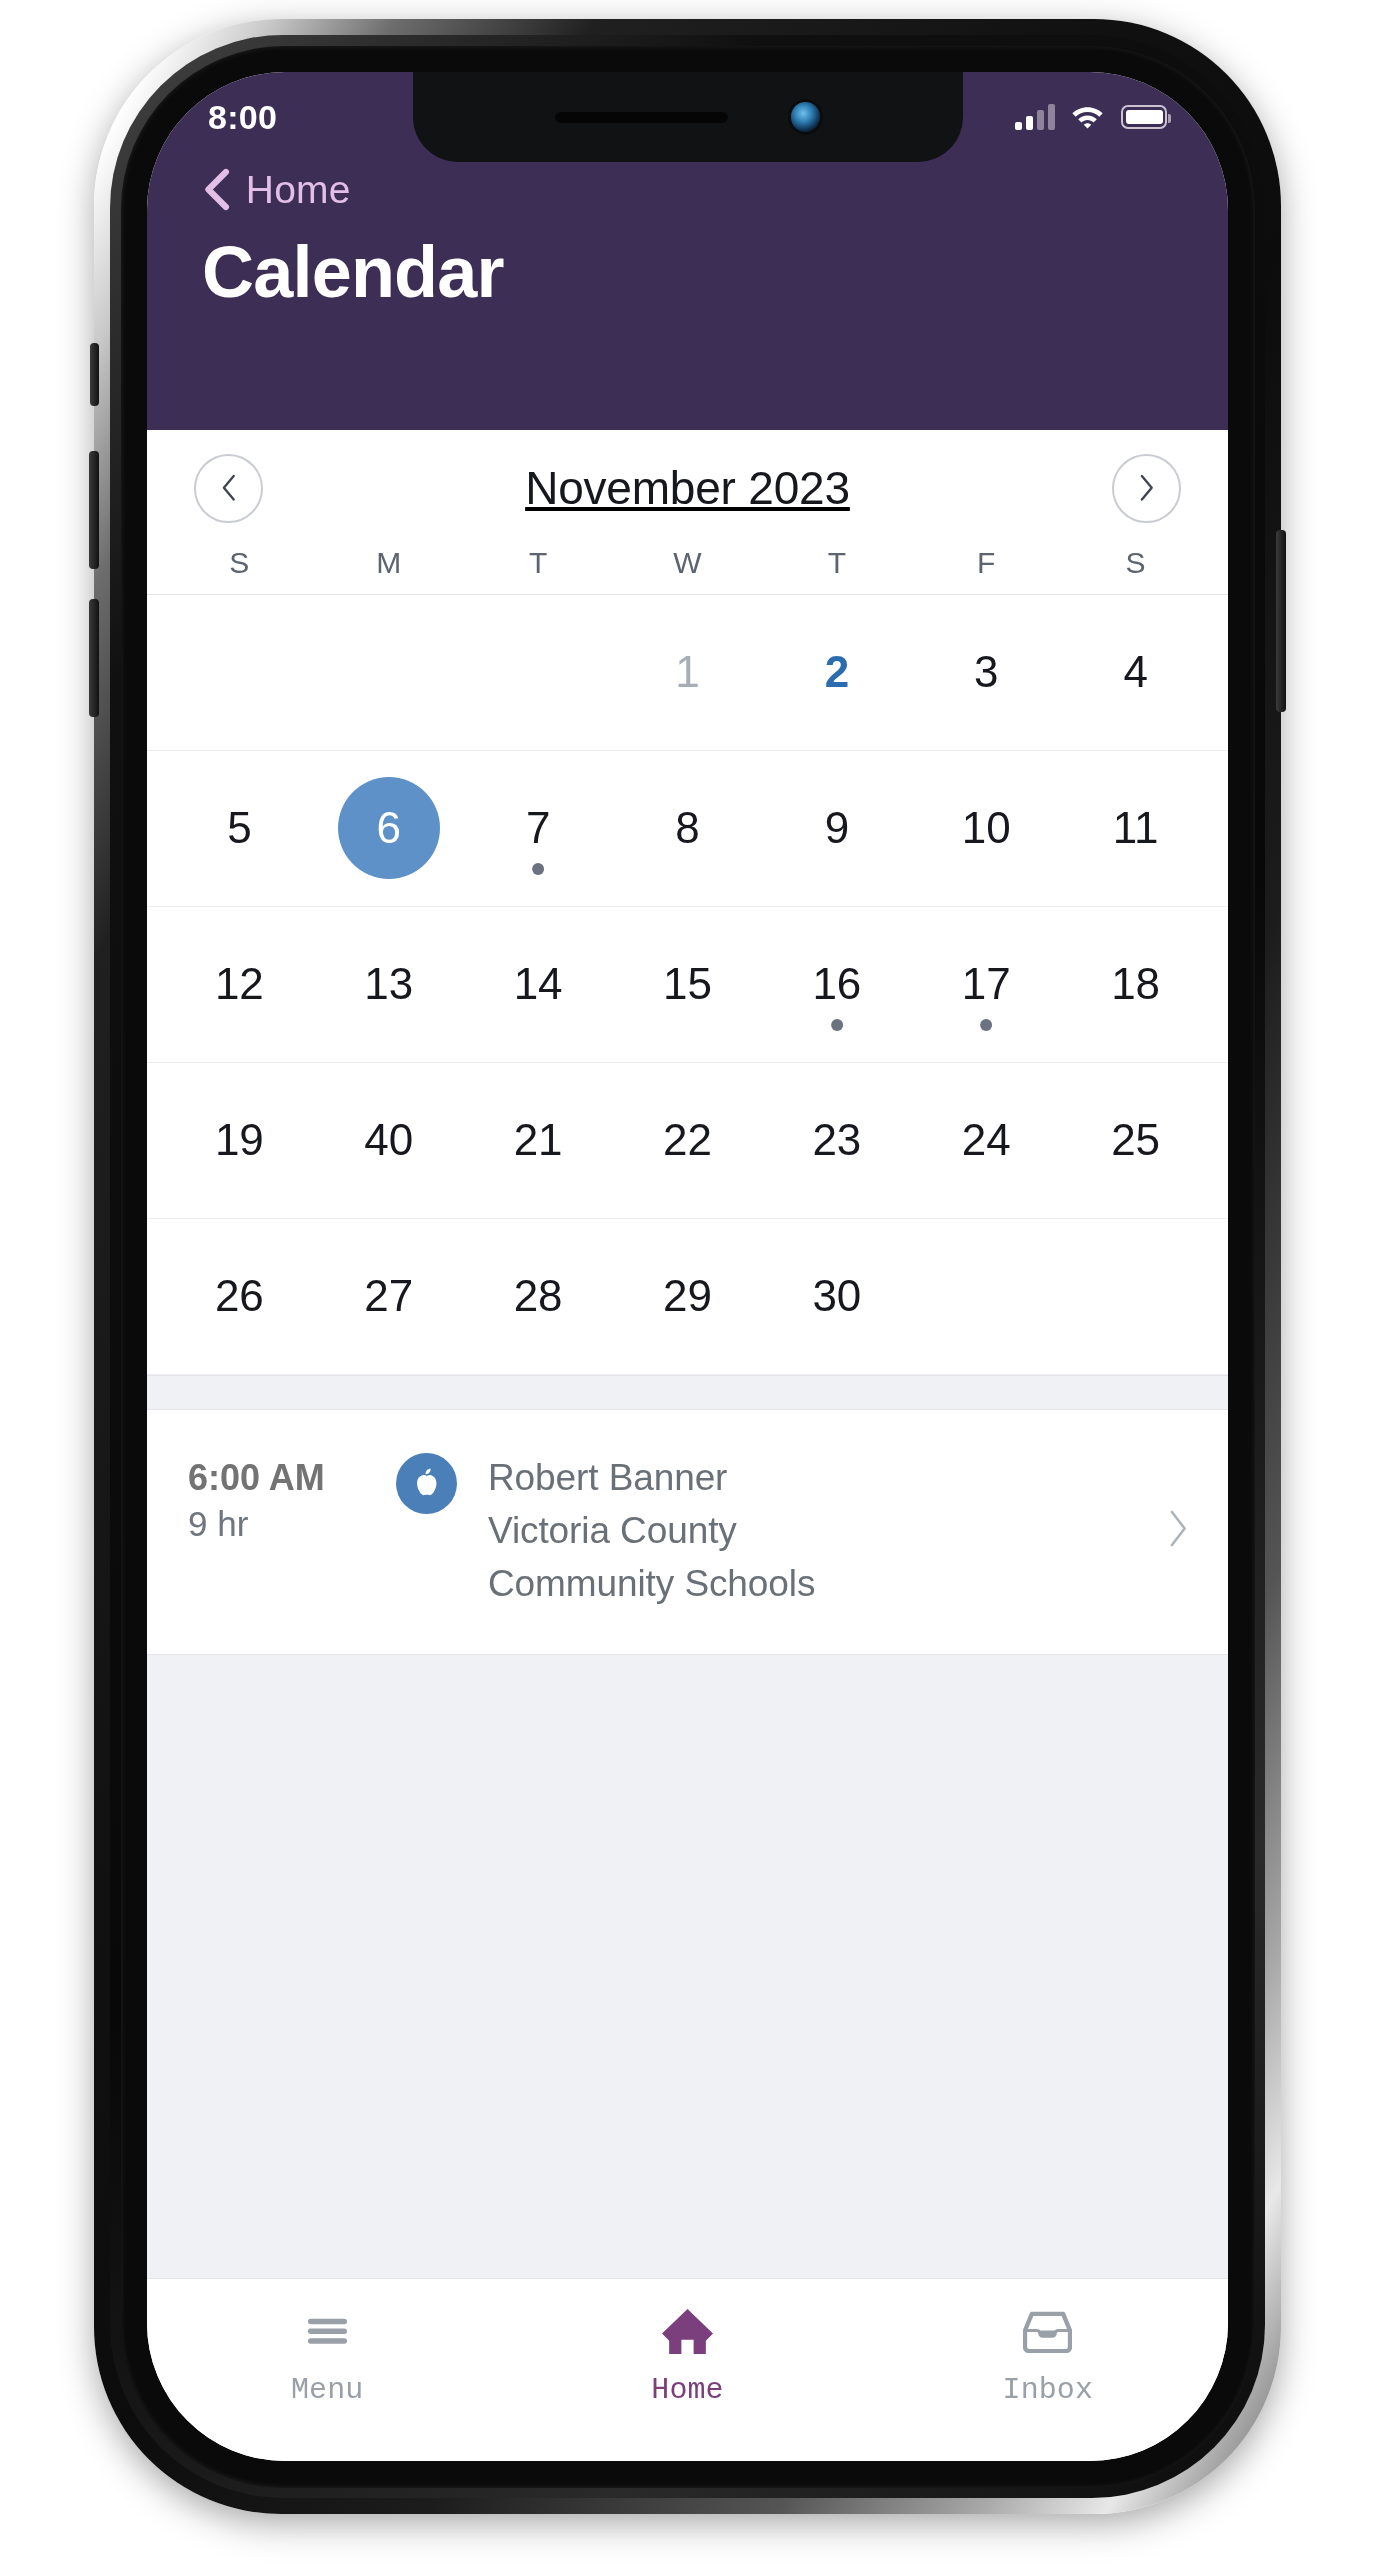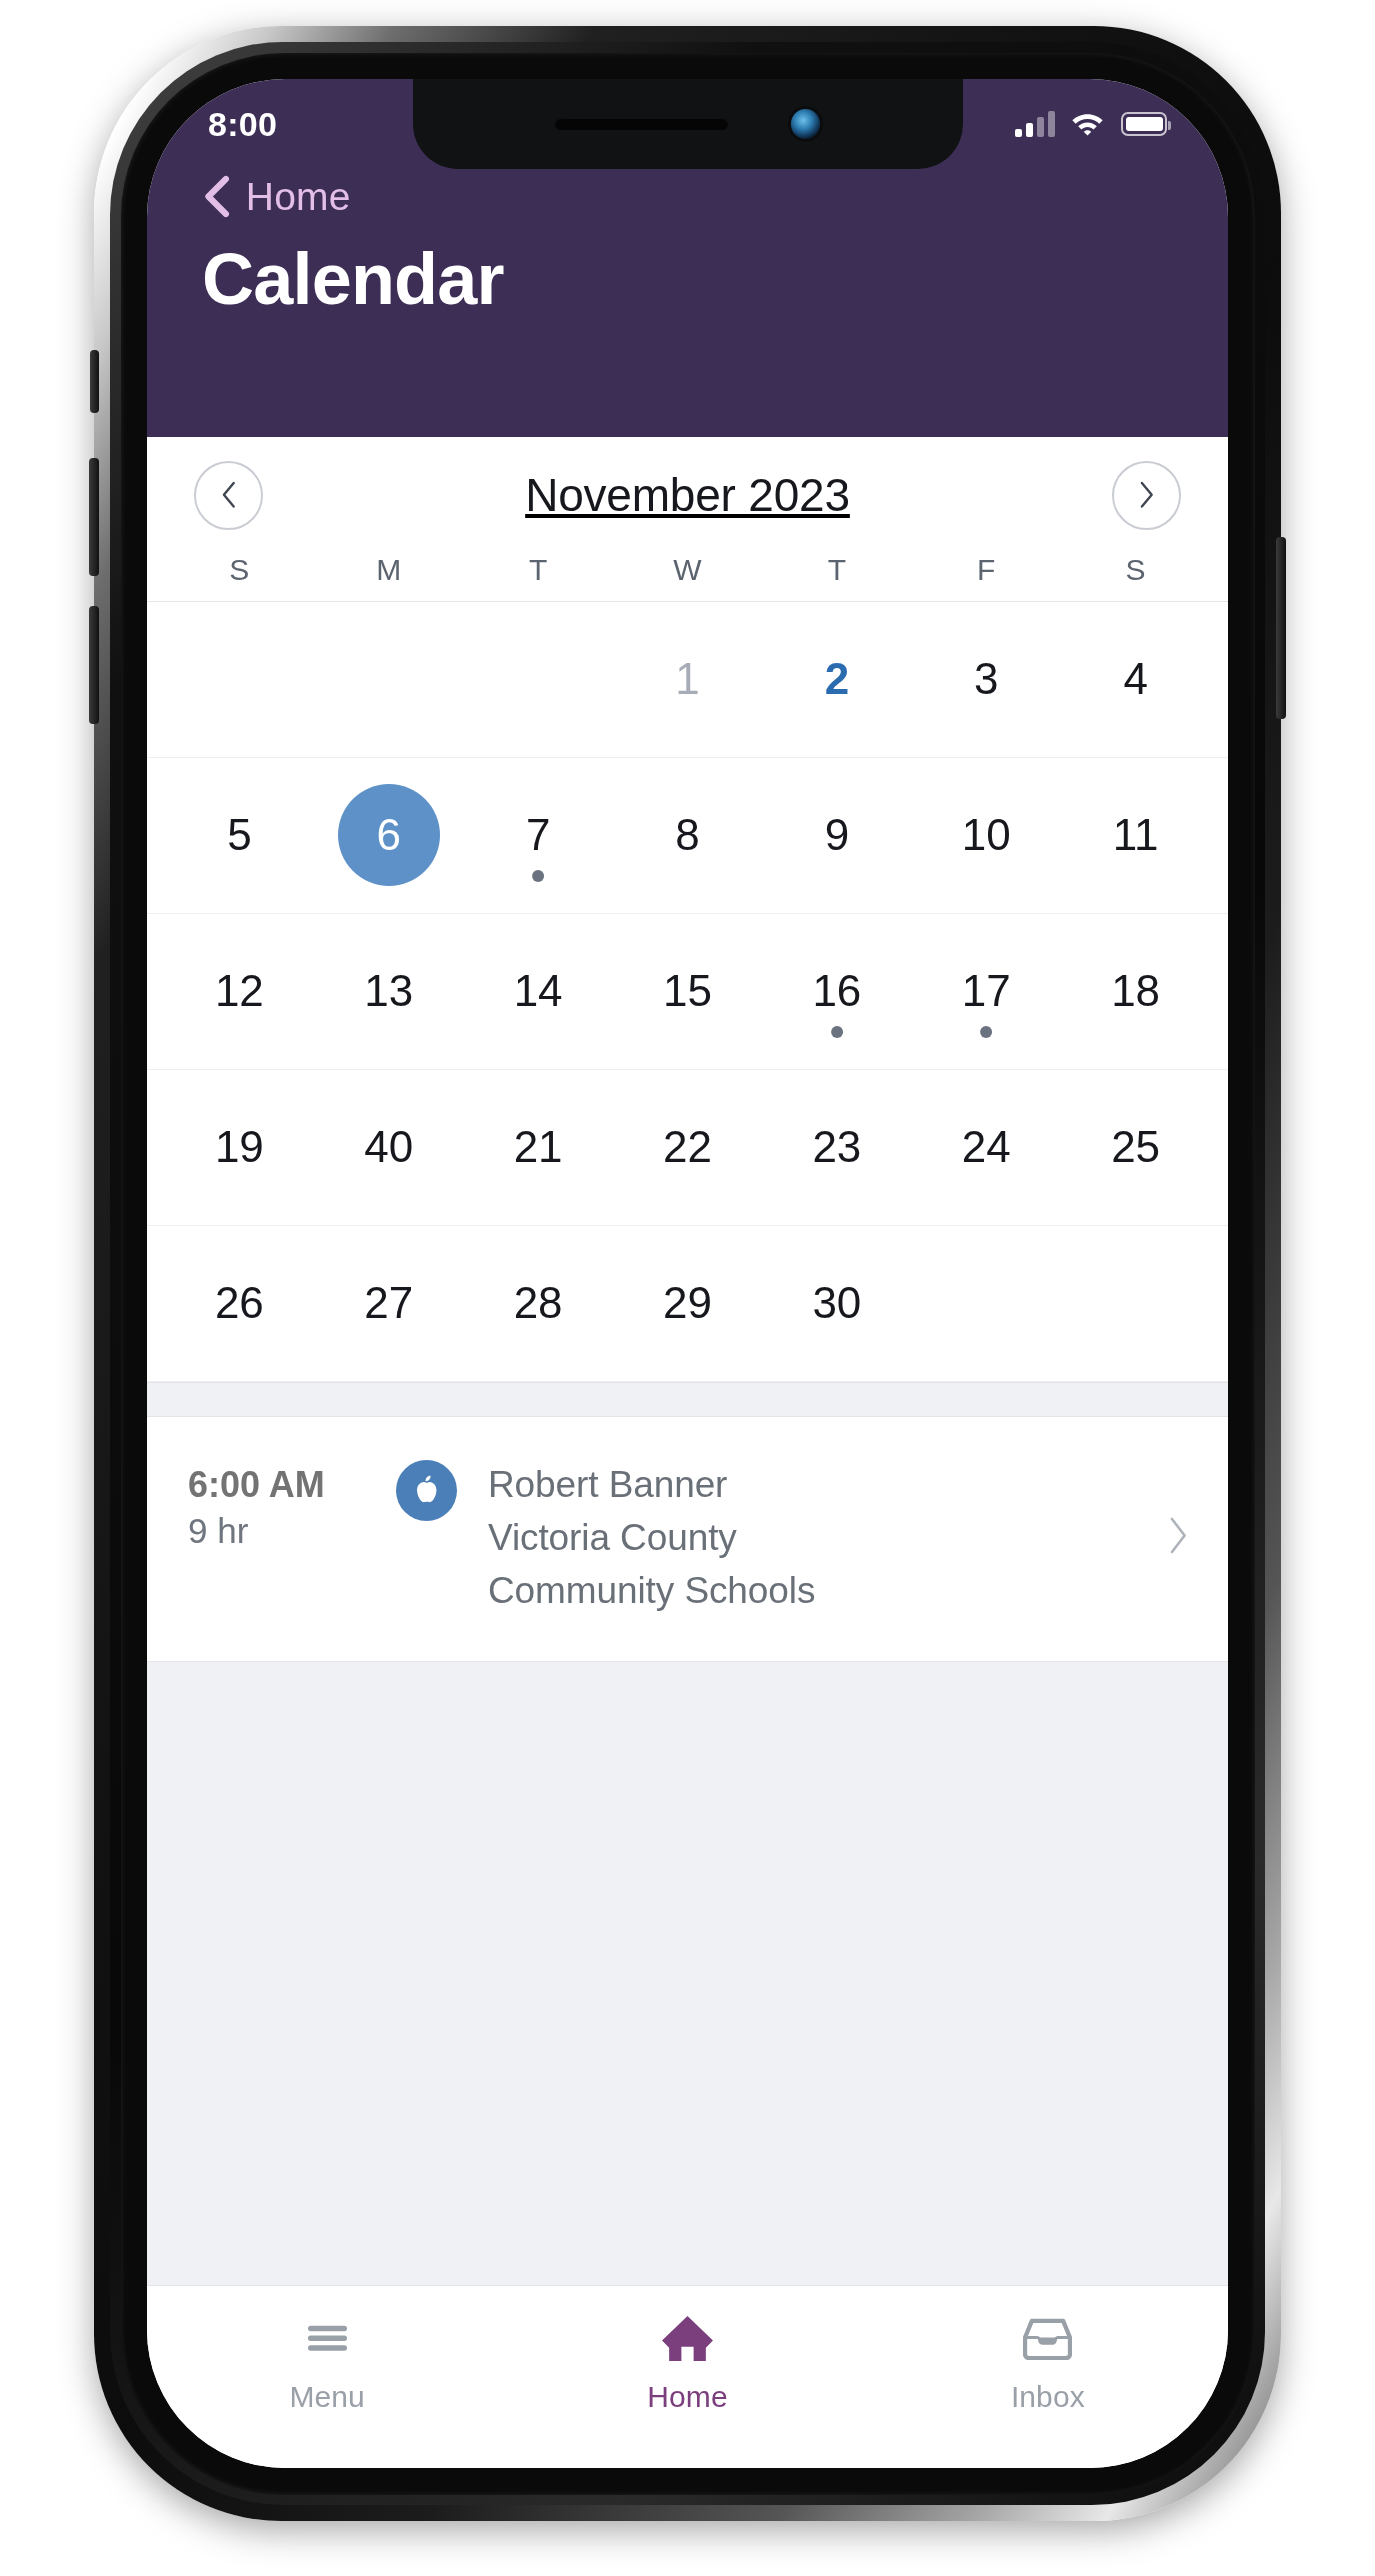--- a/index.html
+++ b/index.html
@@ -12,21 +12,21 @@
     height: 2576px;
     font-family: "Liberation Sans", sans-serif;
     overflow: hidden;
     position: relative;
   }
 
   
   .phone-wrap {
     position: absolute;
     left: 94px;
-    top: 26px;
+    top: 19px;
     width: 1187px;
     height: 2495px;
   }
   .frame-outer {
     position: absolute;
     inset: 0;
     border-radius: 187px;
     background:
       linear-gradient(118deg,
         #f2f2f2 0%,
@@ -367,20 +367,21 @@
     align-items: start;
     padding-top: 25.5px;
     box-sizing: border-box;
   }
   .tab {
     display: flex;
     flex-direction: column;
     align-items: center;
     gap: 15.7px;
     cursor: pointer;
+    font-family: Liberation Mono, monospace;
   }
   .tab-icon { height: 53px; display: flex; align-items: center; justify-content: center; }
   .tab-label {
     font-size: 30px;
     color: #9aa0a8;
     letter-spacing: 0.1px;
   }
   .tab.active .tab-label { color: #7b3f7e; }
 </style>
 </head>

